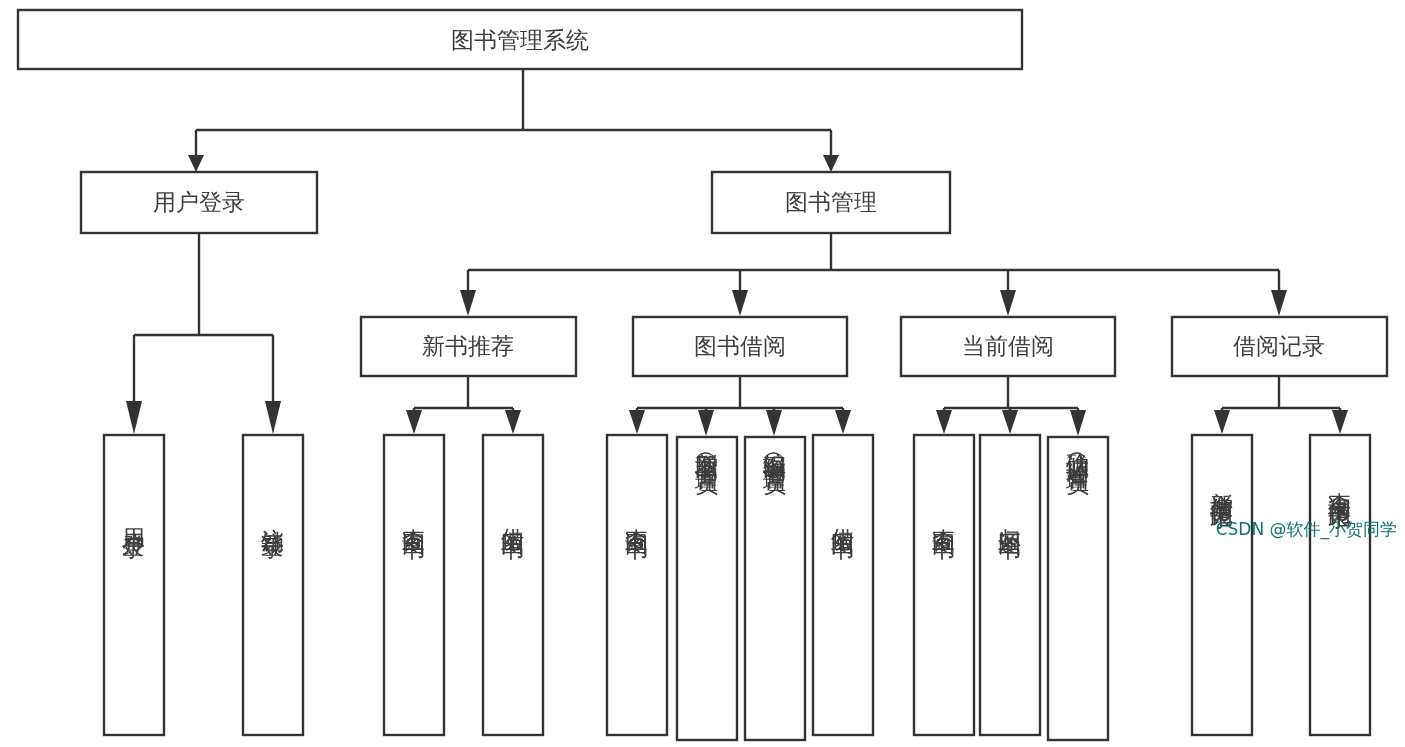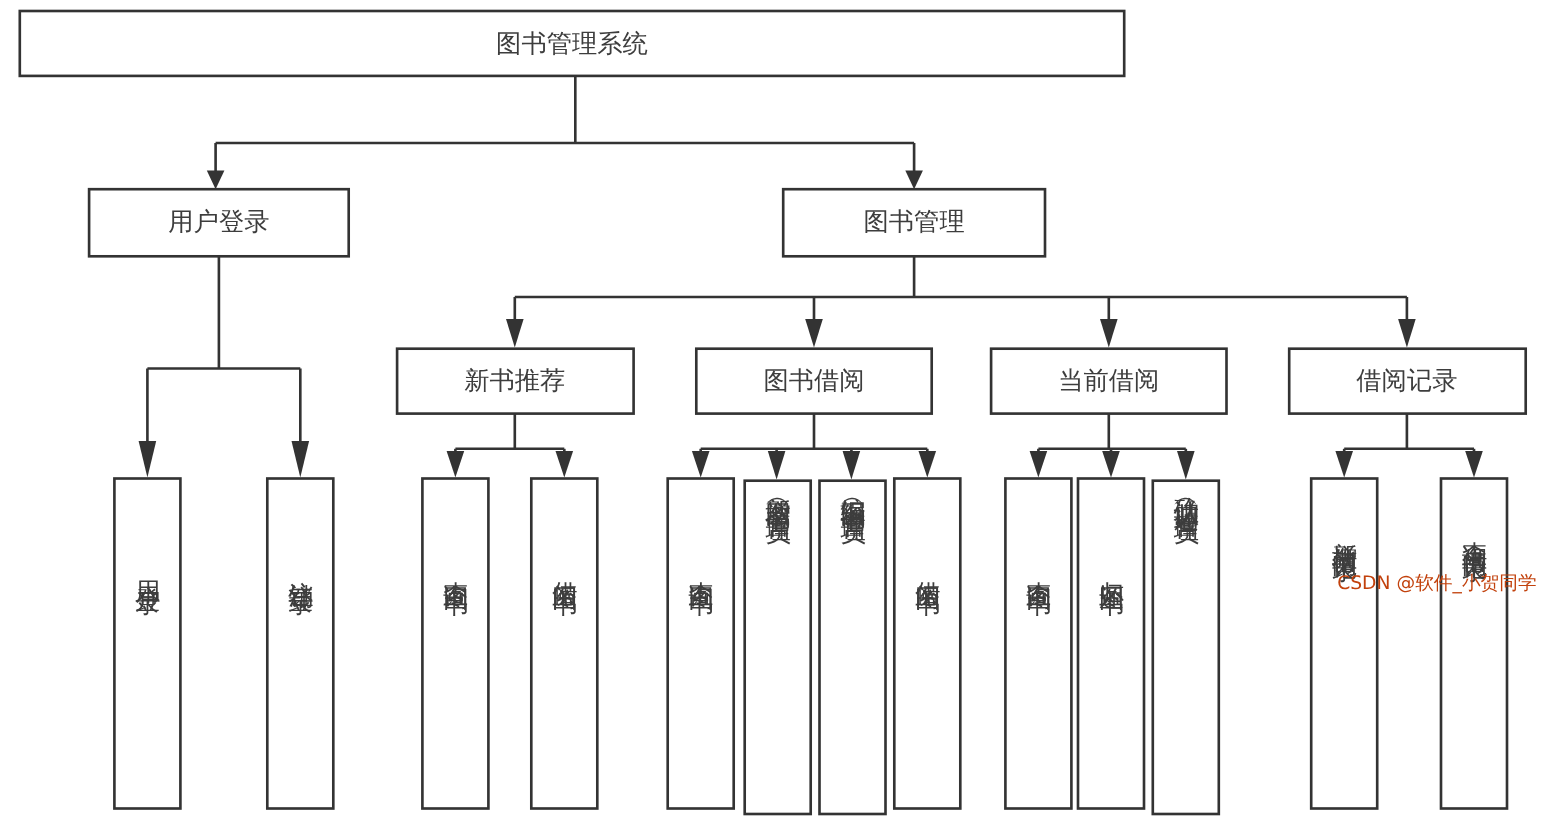--- a/index.html
+++ b/index.html
@@ -53,21 +53,21 @@
     font-family: "DejaVu Sans", "Liberation Sans", sans-serif;
     font-size: 23px;
     writing-mode: vertical-rl;
     text-orientation: upright;
     letter-spacing: 3px;
   }
   .watermark {
     position: absolute;
     right: 8px;
     bottom: 4px;
-    color: #c2410c;
+    color: #0f766e;
     font-size: 17px;
     font-family: "DejaVu Sans", "Liberation Sans", sans-serif;
     white-space: nowrap;
     pointer-events: none;
   }
 </style>
 </head>
 <body>
 
 <div id="diagram-root">

